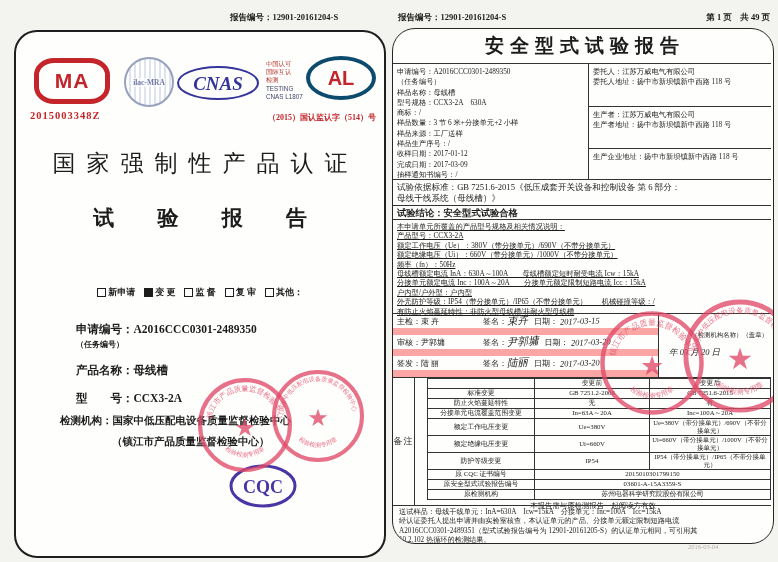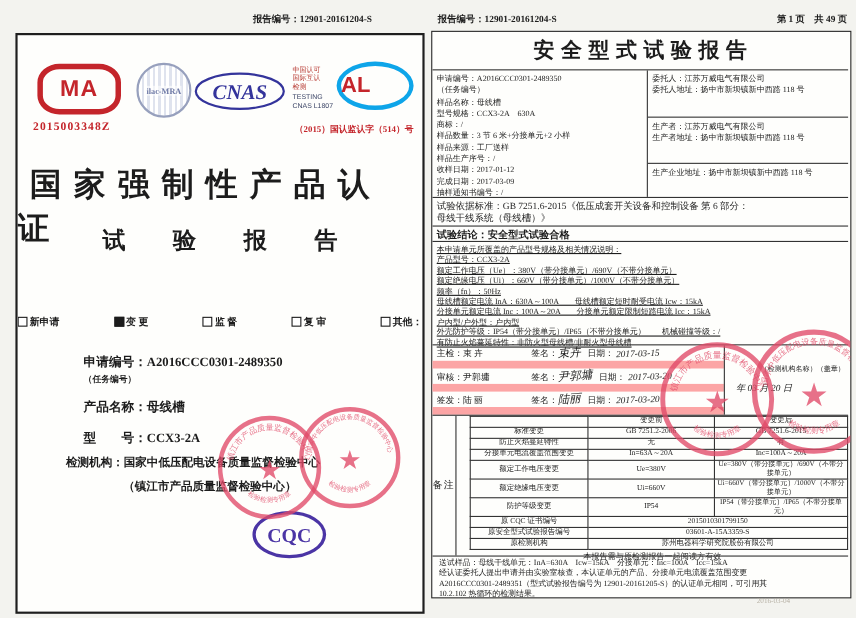--- a/index.html
+++ b/index.html
@@ -2,45 +2,45 @@
 <html><head>
 <meta charset="utf-8">
 <style>
   html,body{margin:0;padding:0;}
   body{
     width:778px;height:562px;position:relative;overflow:hidden;
     background:#f3f3ef;
     font-family:"Liberation Serif","DejaVu Serif",serif;
     color:#1c1c1c;
   }
-  .page{position:absolute;background:#fefefc;box-shadow:2px 3px 0 #d4d4cе,1px 2px 4px rgba(0,0,0,.25);}
+  .page{position:absolute;background:#fefefc;box-shadow:2px 3px 0 #d4d4cе,1px 2px 4px rgba(0,0,0,.25);border-radius:23px;}
   
   .lp-head{position:absolute;left:230px;top:12px;width:152px;font-size:8.5px;font-weight:700;}
   .page-left{left:14px;top:30px;width:368px;height:524px;border:2px solid #1e1e1e;overflow:hidden;}
   .cma{position:absolute;left:18px;top:26px;width:66px;height:36px;border:5px solid #c4252b;
        border-radius:20px/17px;display:flex;align-items:center;justify-content:center;}
   .cma b{font-size:21px;color:#c4252b;letter-spacing:1px;font-family:"Liberation Sans",sans-serif;}
   .cma-num{position:absolute;left:14px;top:78px;font-size:10.5px;font-weight:700;color:#c4252b;letter-spacing:1px;}
   .ilac{position:absolute;left:108px;top:25px;width:46px;height:46px;border:2px solid #97a0bd;border-radius:50%;
         display:flex;align-items:center;justify-content:center;
         background:repeating-linear-gradient(90deg,#fff 0 3px,#dfe3ee 3px 5px);}
   .ilac span{font-size:7.5px;font-weight:700;color:#6f7aa6;background:rgba(255,255,255,.6);}
   .cnas{position:absolute;left:160px;top:32px;}
   .accr{position:absolute;left:250px;top:28px;font-size:6.3px;line-height:8.2px;font-family:"Liberation Sans",sans-serif;}
   .accr div{color:#b5342c;}
   .accr div:nth-child(4),.accr div:nth-child(5){color:#3c4566;}
-  .al{position:absolute;left:290px;top:24px;width:62px;height:36px;border:4px solid #0ea5e9;border-radius:50%;
-      display:flex;align-items:center;justify-content:flex-start;}
+  .al{position:absolute;left:290px;top:24px;width:62px;height:36px;border:4px solid #0c4a6e;border-radius:50%;
+      display:flex;align-items:center;justify-content:center;}
   .al b{font-size:20px;color:#c4252b;font-family:"Liberation Sans",sans-serif;}
   .al-num{position:absolute;right:8px;top:80px;font-size:8px;color:#c4252b;font-weight:700;}
-  .lp-title{position:absolute;left:0;top:116px;width:100%;text-align:left;
-            font-size:29px;font-weight:700;letter-spacing:11px;text-indent:11px;}
+  .lp-title{position:absolute;left:0;top:116px;width:100%;text-align:center;
+            font-size:23px;font-weight:400;letter-spacing:11px;text-indent:11px;}
   .lp-sub{position:absolute;left:0;top:172px;width:100%;text-align:center;
           font-size:21px;font-weight:600;letter-spacing:19px;text-indent:19px;}
-  .checks{position:absolute;left:0;top:254px;width:100%;display:flex;justify-content:space-between;gap:9px;
+  .checks{position:absolute;left:0;top:254px;width:100%;display:flex;justify-content:center;gap:9px;
           font-size:9px;font-weight:700;}
   .cb{display:flex;align-items:center;gap:2px;}
   .cb i{width:7px;height:7px;border:1px solid #1c1c1c;display:inline-block;background:#fff;}
   .cb.checked i{background:#1c1c1c;}
   .lp-fields{position:absolute;left:60px;top:290px;font-size:11.5px;font-weight:600;}
   .lp-fields .note{font-size:8px;font-weight:600;margin:2px 0 0 0;}
   .lp-fields .frow{margin-top:13px;}
   .agency{position:absolute;left:44px;top:382px;font-size:10.5px;font-weight:600;width:320px;}
   .agency .sub{margin-top:7px;text-indent:52px;}
   .cqc{position:absolute;left:212px;top:430px;}
@@ -313,21 +313,21 @@
           <td colspan="2">苏州电器科学研究院股份有限公司</td>
         </tr>
       </tbody>
         </table>
       <div class="remline">本报告需与原检测报告一起阅读方有效</div>
     </div>
   </div>
 
   <div class="rsec rnote">
     <div>送试样品：母线干线单元：InA=630A　Icw=15kA　分接单元：Inc=100A　Icc=15kA</div>
-    <div>经认证委托人提出申请并由实验室核查，本认证单元的产品、分接单元电流覆盖范围变更</div>
+    <div>经认证委托人提出申请并由实验室核查，本认证单元的产品、分接单元额定限制短路电流</div>
     <div>A2016CCC0301-2489351（型式试验报告编号为 12901-20161205-S）的认证单元相同，可引用其</div>
     <div>10.2.102 热循环的检测结果。</div>
   </div>
 
   <svg class="stamp" style="left:205px;top:280px;" width="108" height="108" viewBox="0 0 120 120">
     <circle cx="60" cy="60" r="55" fill="none" stroke="#e14a68" stroke-width="5"></circle>
     <path id="sR1t" d="M 18,60 A 42,42 0 0 1 102,60" fill="none"></path>
     <path id="sR1b" d="M 30,84 A 38,38 0 0 0 90,84" fill="none"></path>
     <text font-size="9" fill="#e14a68"><textPath href="#sR1t" startOffset="50%" text-anchor="middle">镇江市产品质量监督检验中心</textPath></text>
     <text x="60" y="73" text-anchor="middle" font-size="30" fill="#e14a68">★</text>

